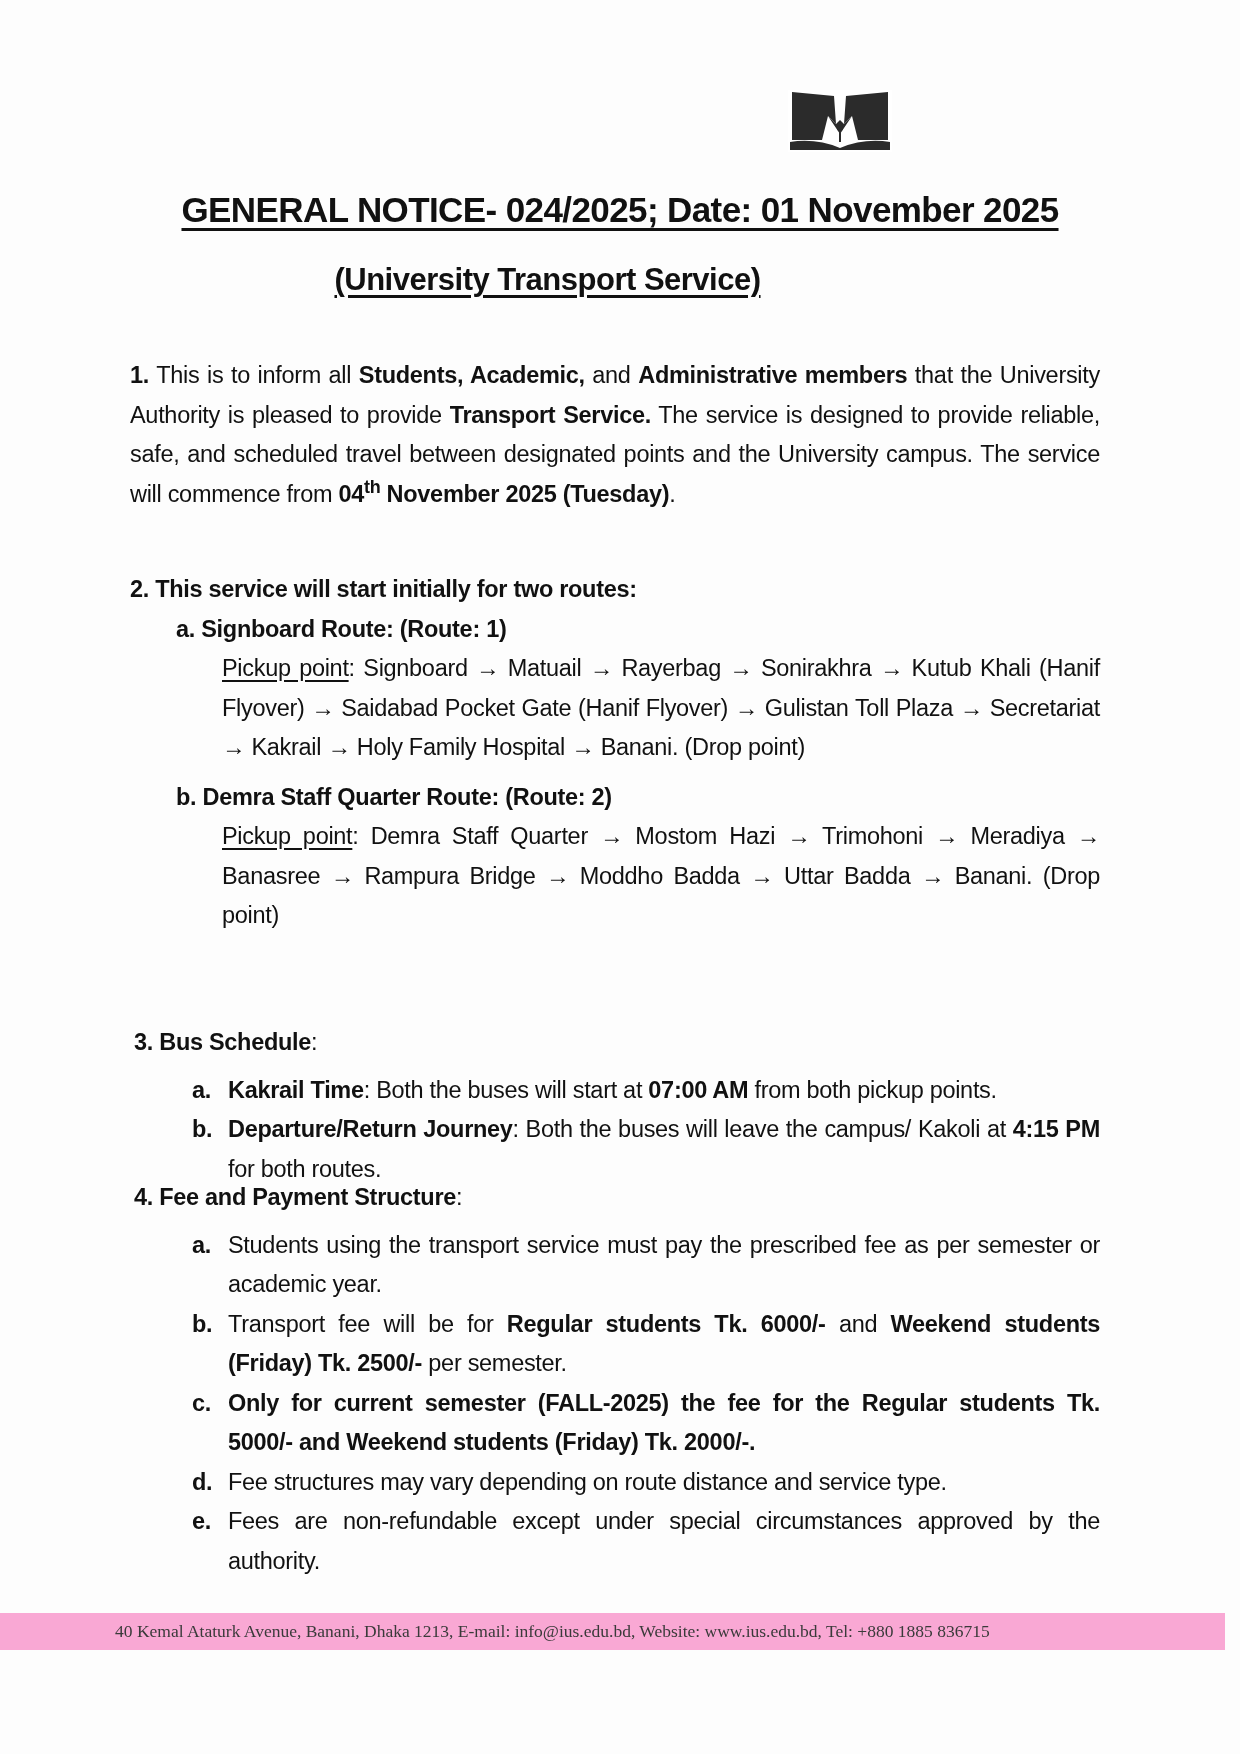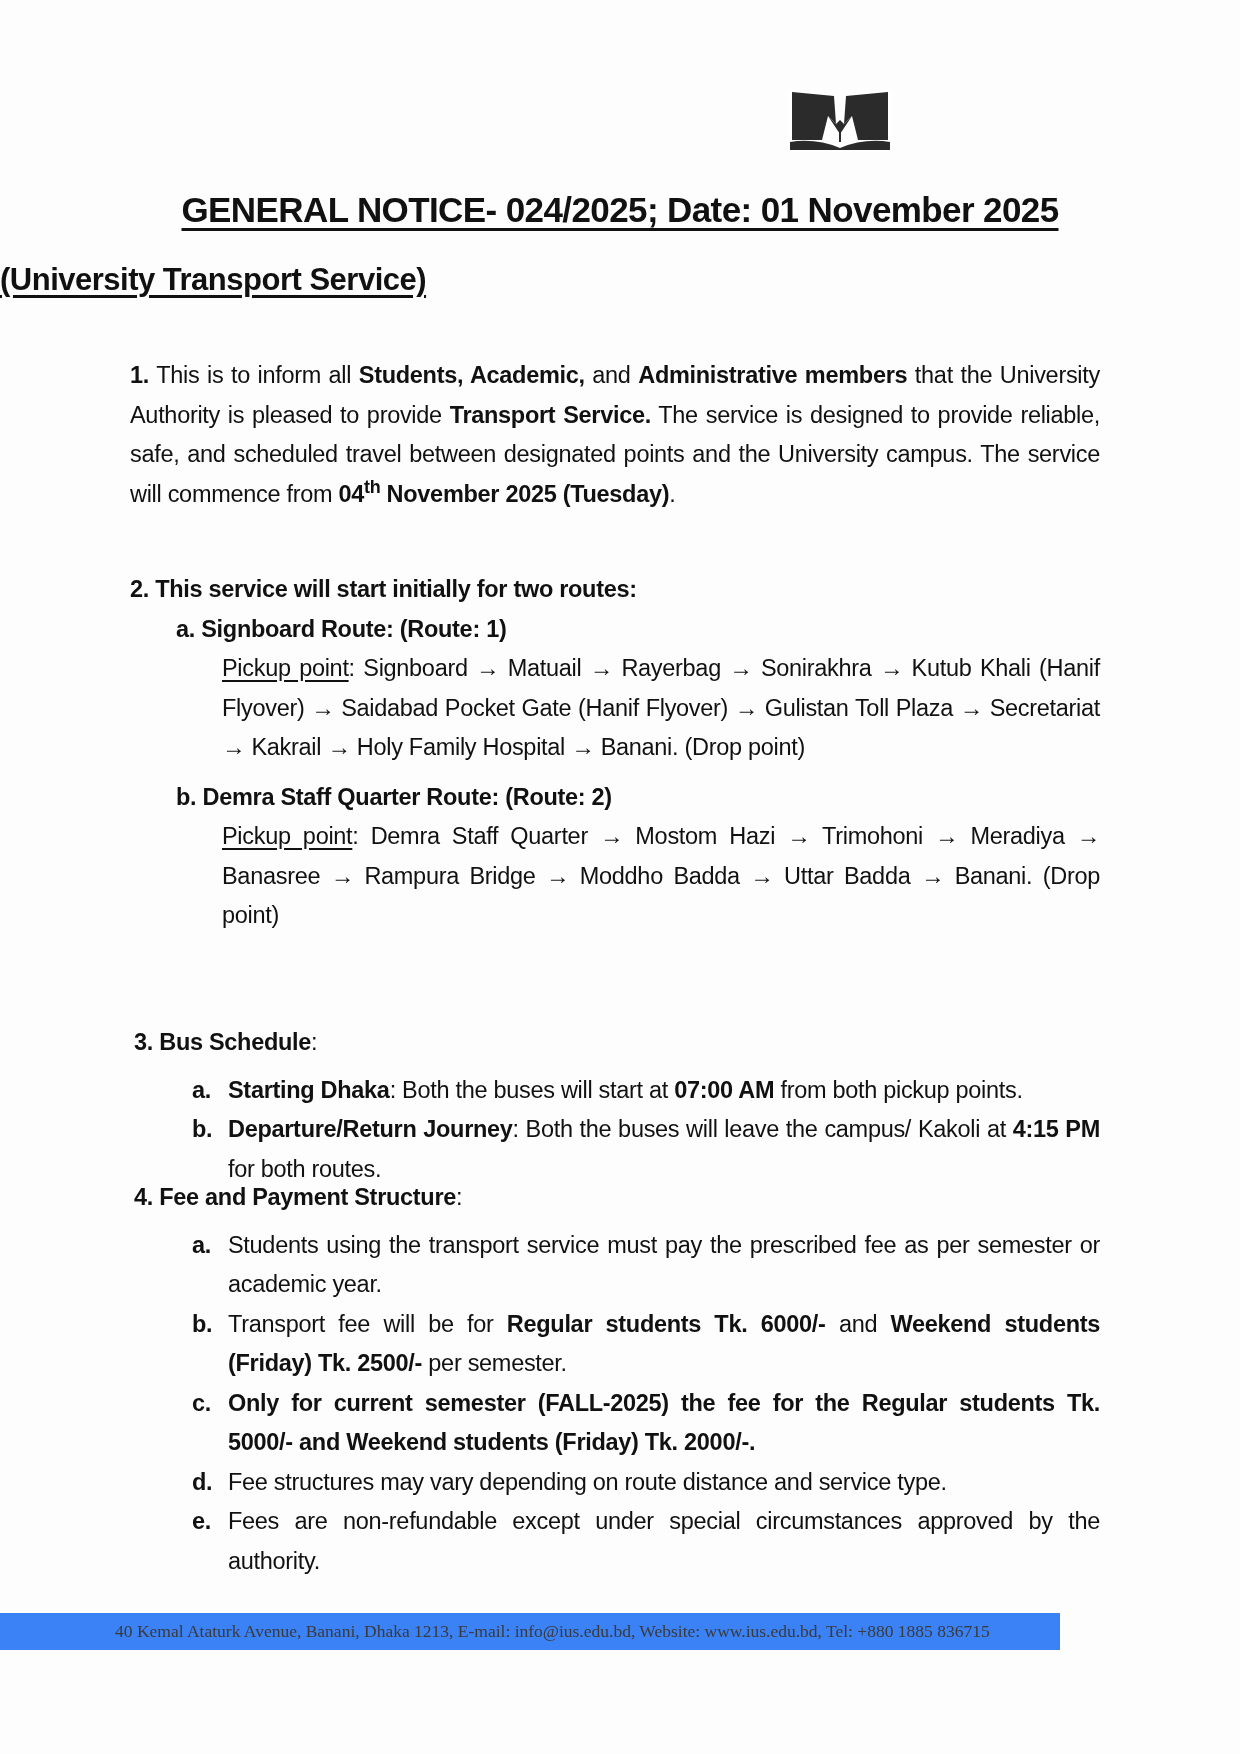--- a/index.html
+++ b/index.html
@@ -9,40 +9,40 @@
   }
   .logo { position: absolute; left: 788px; top: 86px; width: 380px; height: 72px; }
   .logo-mark { position: absolute; left: 0; top: 4px; width: 104px; height: 62px; }
   .logo-text { position: absolute; left: 120px; top: 0; color: #7d7d7d; font-weight: bold; line-height: 34px; letter-spacing: -0.5px; }
   .logo-text .l1 { font-size: 40px; display: block; }
   .logo-text .l1 .of { font-weight: normal; font-size: 36px; margin-left: 2px; }
   .logo-text .l2 { font-size: 40px; display: block; padding-left: 48px; }
 
   .title { position: absolute; left: 0; width: 1240px; text-align: center; top: 190px; font-size: 35px; font-weight: bold; letter-spacing: -0.6px; }
   .title span { text-decoration: underline; text-decoration-thickness: 3px; text-underline-offset: 6px; }
-  .subtitle { position: absolute; left: 0; width: 1095px; top: 262px; font-size: 31px; font-weight: bold; letter-spacing: -0.5px; }
+  .subtitle { position: absolute; left: 0; width: 1095px; text-align: center; top: 262px; font-size: 31px; font-weight: bold; letter-spacing: -0.5px; }
   .subtitle span { text-decoration: underline; text-decoration-thickness: 3px; text-underline-offset: 5px; }
 
   .body-text { position: absolute; left: 130px; width: 970px; font-size: 23.5px; line-height: 39.5px; letter-spacing: -0.3px; }
   .p1 { top: 356px; text-align: justify; }
   .sec { font-weight: bold; }
   .p2 { top: 570px; }
   .sub { margin-left: 46px; font-weight: bold; }
   .route { margin-left: 92px; text-align: justify; }
   .pk { text-decoration: underline; text-underline-offset: 4px; margin-top: 20px; }
   .gap { height: 10px; }
   .p3 { top: 1023px; }
   .list { margin-left: 62px; }
   .li { display: flex; }
   .li .k { width: 36px; flex: none; font-weight: bold; }
   .li .v { flex: 1; text-align: justify; }
   .p4 { top: 1178px; }
   sup { font-size: 18px; line-height: 0; }
 
-  .footer { position: absolute; left: 0; top: 1613px; width: 1060px; height: 37px; background: #3b82f6; text-align: right; }
+  .footer { position: absolute; left: 0; top: 1613px; width: 1225px; height: 37px; background: #f9a8d4; text-align: right; }
   .footer-text { position: absolute; left: 115px; top: 8px; font-family: "Liberation Serif", serif; font-size: 17.5px; color: #3a3a3a; white-space: nowrap; }
 </style>
 </head>
 <body>
 
 <div class="logo">
   <svg class="logo-mark" viewBox="0 0 104 62">
     <rect x="0" y="0" width="104" height="62" fill="#fff"></rect>
     <path d="M4 2 L46 6 L48 34 L40 26 L34 50 L4 50 Z" fill="#2b2b2b"></path>
     <path d="M100 2 L58 6 L56 34 L64 26 L70 50 L100 50 Z" fill="#2b2b2b"></path>
@@ -68,21 +68,21 @@
   <div class="sub">b. Demra Staff Quarter Route: (Route: 2)</div>
   <div class="route"><span class="pk">Pickup point</span><span>: Demra Staff Quarter → Mostom Hazi → Trimohoni → Meradiya → Banasree → Rampura Bridge → Moddho Badda → Uttar Badda → Banani. (Drop point)</span></div>
 </div>
 
 <div class="body-text p3">
   <div style="margin-left:4px"><b>3. Bus Schedule</b><span>:</span></div>
   <div style="height:8px"></div>
   <div class="list">
     <div class="li">
         <span class="k">a.</span>
-        <span class="v"><b>Starting Dhaka</b><span>: Both the buses will start at </span><b>07:00 AM</b><span> from both pickup points.</span></span>
+        <span class="v"><b>Kakrail Time</b><span>: Both the buses will start at </span><b>07:00 AM</b><span> from both pickup points.</span></span>
       </div>
     <div class="li">
         <span class="k">b.</span>
         <span class="v"><b>Departure/Return Journey</b><span>: Both the buses will leave the campus/ Kakoli at </span><b>4:15 PM</b><span> for both routes.</span></span>
       </div>
   </div>
 </div>
 
 <div class="body-text p4">
   <div style="margin-left:4px"><b>4. Fee and Payment Structure</b><span>:</span></div>

